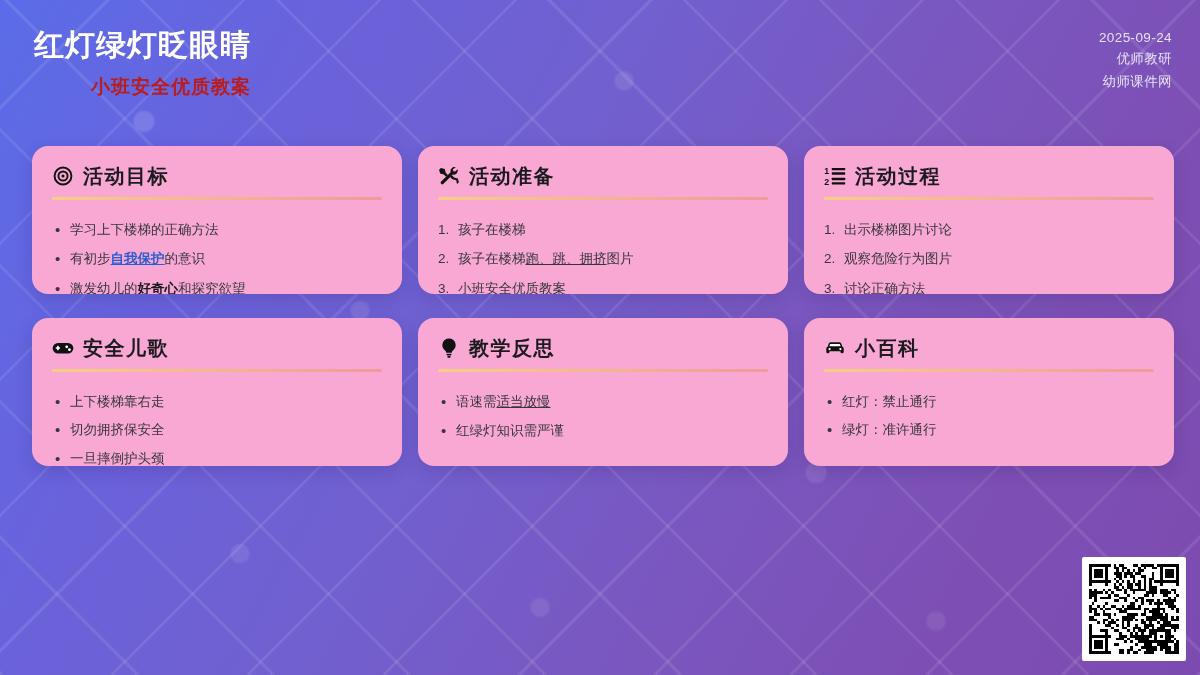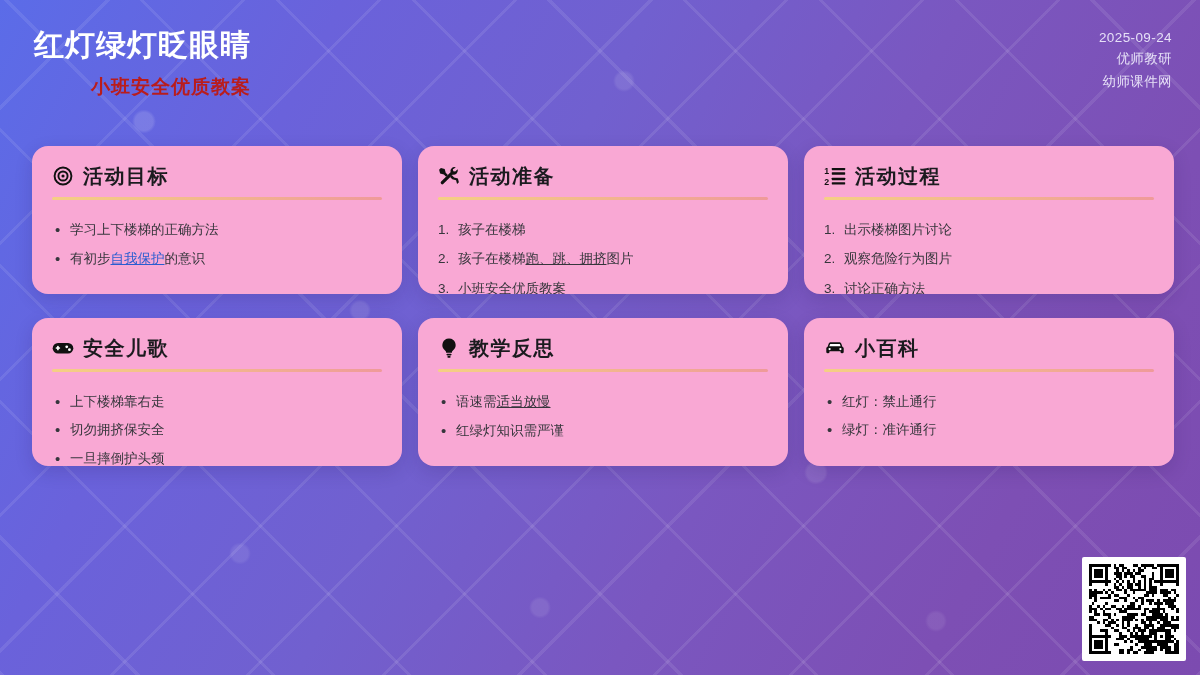--- a/index.html
+++ b/index.html
@@ -162,20 +162,21 @@
     top: 0;
     font-size: 13.5px;
     color: #36363c;
   }
   .plain-list li { padding-left: 0; margin-bottom: 8px; }
   .plain-list li::before { content: none; }
 
   .link-text {
     color: #2a5dd0;
     text-decoration: underline;
+    font-weight: bold;
   }
   .u-text { text-decoration: underline; }
   .b-text { font-weight: bold; color: #1b1b1f; }
 
   
   #qr-panel {
     position: absolute;
     left: 1082px;
     top: 557px;
     width: 104px;
@@ -214,20 +215,21 @@
             <circle cx="12" cy="12" r="1.7" fill="currentColor" stroke="none"></circle>
           </svg>
         </span>
         <span class="card-title">活动目标</span>
       </div>
       <div class="card-rule"></div>
       <div class="card-body">
         <ul class="card-list">
           <li><span>学习上下楼梯的正确方法</span></li>
           <li><span>有初步</span><span class="link-text">自我保护</span><span>的意识</span></li>
+          <li><span>激发幼儿的</span><span class="b-text">好奇心</span><span>和探究欲望</span></li>
         </ul>
       </div>
     </div>
     <div class="card">
       <div class="card-head">
         <span class="card-icon">
           <svg width="22" height="22" viewBox="0 0 24 24" fill="currentColor">
             <path d="M3.2 3.2l4.1 1.1 1.1 4.1 2.4 2.4-2.0 2.0-2.4-2.4-4.1-1.1L1.2 5.2z"></path>
             <path d="M20.8 20.8l-1.1-4.1-4.1-1.1-2.4-2.4 2.0-2.0 2.4 2.4 4.1 1.1 1.1 4.1z"></path>
             <path d="M20.6 3.4a4.6 4.6 0 01-5.6 5.9L4.6 19.7a1.9 1.9 0 01-2.7-2.7L12.3 6.6A4.6 4.6 0 0118.2 1z" opacity="0"></path>

